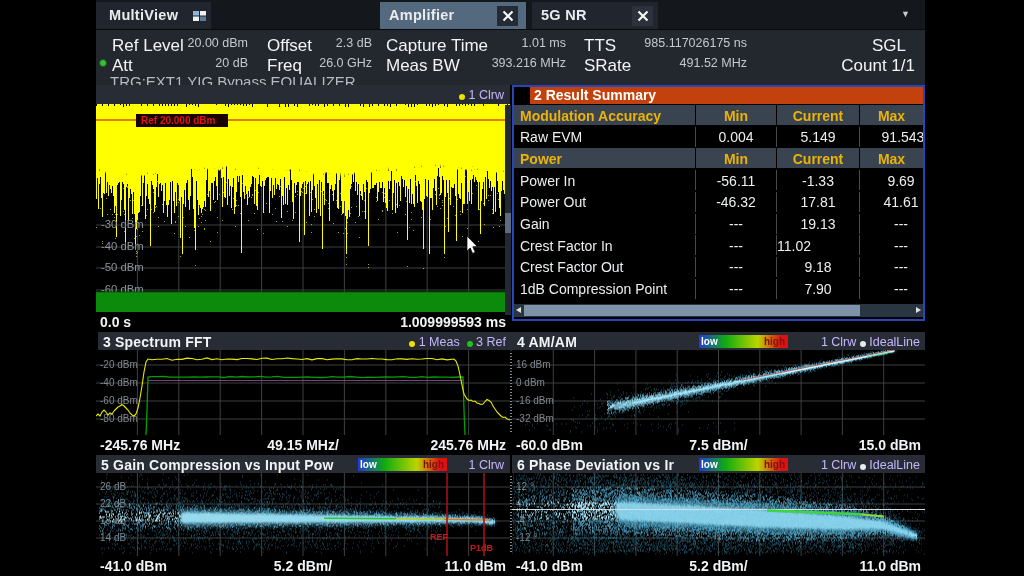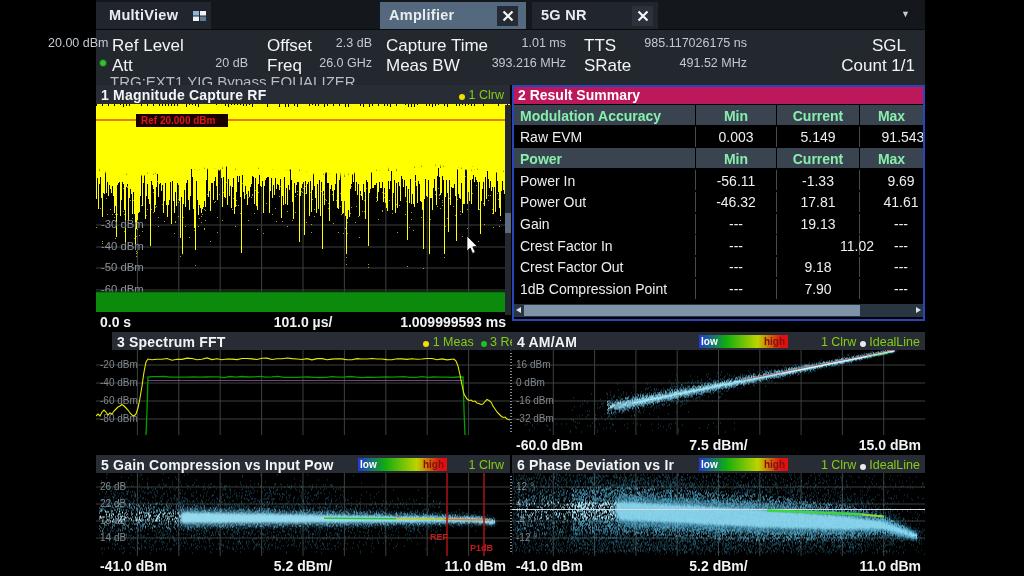--- a/index.html
+++ b/index.html
@@ -11,32 +11,32 @@
 .xbtn{position:absolute;top:4px;width:21px;height:20px;background:#2b323c}
 .xbtn svg{position:absolute;left:4.5px;top:4px}
 
 #settings{position:absolute;left:0;top:29px;width:829px;height:56px;background:#23272e;border-top:1px solid #090a0c}
 .lab{font-weight:normal;color:#f2f4f6;font-size:17px}
 .val{color:#c3c9cf;font-size:12.5px}
 .trg{color:#b6bcc3;font-size:15px}
 
 .phead{position:absolute;background:#282d35;color:#f2f4f6;font-weight:bold;font-size:14px}
 .phead .t{position:absolute;left:5px;top:2px;letter-spacing:0.2px}
-.leg{position:absolute;top:2.5px;font-weight:normal;font-size:12.5px;color:#84cc16}
+.leg{position:absolute;top:2.5px;font-weight:normal;font-size:12.5px;color:#c4b5fd}
 .axis{position:absolute;background:#000;color:#f2f4f6;font-weight:bold;font-size:14px}
 .chart{position:absolute;background:#000;overflow:hidden}
 .grad{position:absolute;width:89px;height:13px;background:linear-gradient(90deg,#2138d8 0%,#10ac10 30%,#bcd400 66%,#e01010 92%);font-size:10px;font-weight:bold}
 .grad .lo{position:absolute;left:2px;top:0.5px;color:#fff}
 .grad .hi{position:absolute;right:3px;top:0.5px;color:#801010}
 .dot{display:inline-block;width:7px;height:7px;border-radius:50%;vertical-align:-1px}
 
 #rs{position:absolute;left:416px;top:85px;width:413px;height:236px;background:#000;border:2px solid #2846b8;overflow:hidden}
-#rs .title{position:absolute;left:0;top:0;width:100%;height:17px;background:#be185d;color:#fff;font-weight:bold;font-size:14px;padding-left:4px}
+#rs .title{position:absolute;left:16px;top:0;width:100%;height:17px;background:#c2410c;color:#fff;font-weight:bold;font-size:14px;padding-left:4px}
 .row{position:absolute;left:0;width:409px;height:20px}
-.hrow{background:#3a4350;color:#86efac;font-weight:bold}
+.hrow{background:#3a4350;color:#eab308;font-weight:bold}
 .drow{background:#000;color:#eceef0}
 .cell{position:absolute;top:2.5px;font-size:14px}
 .cdiv{position:absolute;top:0;width:1px;height:20px}
 </style></head>
 <body>
 <div id="app">
 <div id="tabbar">
 <div class="tab" style="left:0px;width:115px;">
         <span class="tl" style="left:13px">MultiView</span>
         <svg style="position:absolute;left:97px;top:9px" width="13" height="10">
@@ -59,42 +59,41 @@
         <div class="xbtn" style="left:100px;background:#2b323c">
           <svg width="12" height="12">
             <path d="M1.5 1.5L10.5 10.5M10.5 1.5L1.5 10.5" stroke="#f4f6f8" stroke-width="2.2"></path>
           </svg>
         </div>
       </div>
 <div class="abs" style="left:805px;top:9px;color:#c8ccd0;font-size:9px">▼</div>
 </div>
 <div id="settings">
 <div class="abs lab" style="left:16px;top:6px">Ref Level</div>
-<div class="abs val" style="left:-48px;top:6px;width:200px;">20.00 dBm</div>
+<div class="abs val" style="left:-48px;top:6px;width:200px;text-align:right">20.00 dBm</div>
 <div class="abs lab" style="left:171px;top:6px">Offset</div>
 <div class="abs val" style="left:76px;top:6px;width:200px;text-align:right">2.3 dB</div>
 <div class="abs lab" style="left:290px;top:6px">Capture Time</div>
 <div class="abs val" style="left:270px;top:6px;width:200px;text-align:right">1.01 ms</div>
 <div class="abs lab" style="left:488px;top:6px">TTS</div>
 <div class="abs val" style="left:451px;top:6px;width:200px;text-align:right">985.117026175 ns</div>
 <div class="abs lab" style="left:750px;top:6px;width:60px;text-align:right">SGL</div>
 <div class="abs" style="left:3px;top:29px;width:8px;height:8px;border-radius:50%;background:#35c035;border:1px solid #1a5a1a"></div>
 <div class="abs lab" style="left:16px;top:26px">Att</div>
 <div class="abs val" style="left:-48px;top:26px;width:200px;text-align:right">20 dB</div>
 <div class="abs lab" style="left:171px;top:26px">Freq</div>
 <div class="abs val" style="left:76px;top:26px;width:200px;text-align:right">26.0 GHz</div>
 <div class="abs lab" style="left:290px;top:26px">Meas BW</div>
 <div class="abs val" style="left:270px;top:26px;width:200px;text-align:right">393.216 MHz</div>
 <div class="abs lab" style="left:488px;top:26px">SRate</div>
 <div class="abs val" style="left:451px;top:26px;width:200px;text-align:right">491.52 MHz</div>
 <div class="abs lab" style="left:719px;top:26px;width:100px;text-align:right">Count 1/1</div>
 <div class="abs trg" style="left:14px;top:43px">TRG:EXT1 YIG Bypass EQUALIZER</div>
 </div>
 <div class="phead" style="left:0px;top:85px;width:414px;height:19px">
-      <span class="t">1 Magnitude Capture RF</span>
       <span class="leg" style="right:6px"><span class="dot" style="background:#f0e000;width:6px;height:6px"></span> 1 Clrw</span>
     </div>
 <div class="chart" style="left:0;top:104px;width:414px;height:208px"><svg width="414" height="208" viewBox="0 0 414 208">
         <path d="M41.4 0V188 M82.8 0V188 M124.2 0V188 M165.6 0V188 M207.0 0V188 M248.4 0V188 M289.8 0V188 M331.2 0V188 M372.6 0V188 M0 121H414 M0 143H414 M0 164H414 M0 186H414" stroke="#3d4040" stroke-width="1" fill="none"></path>
         <path d="M0 0L0 67L1 65L2 68L3 69L4 64L5 65L6 68L7 67L8 68L9 67L10 70L11 69L12 68L13 70L14 69L15 67L16 69L17 67L18 70L19 69L20 69L21 68L22 71L23 69L24 69L25 69L26 70L27 70L28 70L29 71L30 73L31 69L32 69L33 69L34 71L35 72L36 70L37 69L38 69L39 71L40 72L41 71L42 69L43 71L44 71L45 71L46 72L47 71L48 72L49 71L50 71L51 72L52 68L53 70L54 70L55 69L56 70L57 73L58 69L59 72L60 68L61 70L62 70L63 71L64 71L65 71L66 69L67 69L68 71L69 69L70 68L71 68L72 68L73 70L74 70L75 70L76 69L77 69L78 70L79 68L80 70L81 68L82 68L83 68L84 67L85 69L86 68L87 68L88 69L89 69L90 69L91 68L92 67L93 67L94 65L95 65L96 65L97 65L98 68L99 65L100 66L101 69L102 66L103 68L104 65L105 66L106 65L107 65L108 67L109 63L110 66L111 66L112 64L113 63L114 65L115 64L116 65L117 65L118 67L119 64L120 63L121 65L122 65L123 67L124 66L125 65L126 67L127 62L128 63L129 63L130 63L131 62L132 65L133 63L134 61L135 62L136 64L137 65L138 67L139 68L140 64L141 62L142 60L143 64L144 62L145 63L146 63L147 63L148 65L149 64L150 63L151 62L152 61L153 63L154 64L155 66L156 64L157 65L158 63L159 62L160 62L161 63L162 67L163 63L164 65L165 63L166 66L167 65L168 64L169 64L170 63L171 65L172 64L173 63L174 63L175 65L176 68L177 65L178 65L179 66L180 67L181 66L182 65L183 67L184 66L185 68L186 66L187 64L188 64L189 69L190 69L191 66L192 66L193 69L194 65L195 66L196 68L197 67L198 67L199 67L200 68L201 70L202 68L203 69L204 65L205 68L206 67L207 66L208 67L209 68L210 70L211 67L212 69L213 68L214 69L215 71L216 70L217 71L218 69L219 68L220 69L221 70L222 70L223 68L224 70L225 70L226 74L227 73L228 69L229 70L230 68L231 69L232 71L233 72L234 69L235 69L236 67L237 70L238 69L239 70L240 69L241 70L242 68L243 68L244 74L245 68L246 69L247 73L248 75L249 69L250 70L251 71L252 73L253 69L254 70L255 72L256 71L257 70L258 70L259 68L260 70L261 70L262 70L263 69L264 71L265 71L266 70L267 70L268 70L269 69L270 68L271 70L272 69L273 72L274 71L275 69L276 68L277 67L278 70L279 69L280 69L281 65L282 70L283 69L284 66L285 67L286 68L287 68L288 67L289 67L290 67L291 67L292 69L293 63L294 66L295 67L296 67L297 66L298 64L299 67L300 69L301 64L302 67L303 65L304 66L305 64L306 65L307 67L308 66L309 68L310 67L311 66L312 68L313 66L314 66L315 64L316 65L317 63L318 66L319 62L320 66L321 64L322 66L323 65L324 67L325 65L326 61L327 64L328 62L329 63L330 66L331 65L332 63L333 62L334 64L335 62L336 62L337 64L338 65L339 64L340 60L341 64L342 64L343 64L344 66L345 60L346 63L347 65L348 61L349 66L350 64L351 65L352 63L353 65L354 66L355 64L356 64L357 64L358 63L359 64L360 64L361 65L362 66L363 63L364 64L365 67L366 63L367 63L368 65L369 66L370 65L371 67L372 66L373 67L374 66L375 69L376 65L377 62L378 68L379 65L380 66L381 68L382 64L383 64L384 64L385 65L386 67L387 68L388 67L389 65L390 63L391 67L392 67L393 68L394 69L395 68L396 69L397 68L398 69L399 67L400 68L401 69L402 70L403 68L404 69L405 68L406 69L407 70L408 66L409 67L410 67L411 65L412 68L413 71L414 69L414 0Z" fill="#ffff00"></path>
         <path d="M0.5 65V95M1.5 63V74M2.5 66V105M3.5 67V80M4.5 62V73M5.5 63V94M6.5 66V113M7.5 65V89M8.5 66V90M10.5 68V89M11.5 67V78M12.5 66V92M13.5 68V81M14.5 67V85M15.5 65V89M16.5 67V82M17.5 65V92M18.5 68V109M19.5 67V102M20.5 67V133M21.5 66V81M22.5 69V79M23.5 67V78M24.5 67V112M25.5 67V96M26.5 68V78M27.5 68V80M28.5 68V106M29.5 69V138M30.5 71V83M31.5 67V80M32.5 67V117M33.5 67V94M34.5 69V85M35.5 70V90M36.5 68V110M37.5 67V88M38.5 67V110M39.5 69V141M40.5 70V125M41.5 69V116M42.5 67V109M43.5 69V108M44.5 69V92M46.5 70V102M47.5 69V79M49.5 69V115M50.5 69V92M51.5 70V80M52.5 66V95M53.5 68V100M54.5 68V142M55.5 67V77M56.5 68V81M57.5 71V85M58.5 67V108M59.5 70V101M60.5 66V83M62.5 68V93M63.5 69V80M64.5 69V79M65.5 69V87M66.5 67V81M67.5 67V109M68.5 69V97M69.5 67V79M70.5 66V101M71.5 66V113M72.5 66V101M73.5 68V96M74.5 68V78M75.5 68V120M76.5 67V77M77.5 67V97M78.5 68V109M79.5 66V88M80.5 68V102M81.5 66V79M82.5 66V81M83.5 66V97M84.5 65V134M85.5 67V93M86.5 66V150M87.5 66V100M88.5 67V86M89.5 67V103M90.5 67V79M91.5 66V76M92.5 65V96M93.5 65V106M94.5 63V92M96.5 63V73M97.5 63V105M98.5 66V124M99.5 63V146M100.5 64V77M101.5 67V96M102.5 64V111M103.5 66V101M104.5 63V104M105.5 64V109M106.5 63V105M107.5 63V103M108.5 65V97M109.5 61V103M110.5 64V76M112.5 62V93M113.5 61V87M114.5 63V107M115.5 62V79M116.5 63V79M117.5 63V96M118.5 65V77M119.5 62V73M120.5 61V82M121.5 63V96M125.5 63V74M126.5 65V103M127.5 60V73M128.5 61V93M129.5 61V94M131.5 60V101M132.5 63V75M133.5 61V92M134.5 59V82M135.5 60V104M136.5 62V83M137.5 63V74M138.5 65V110M139.5 66V103M140.5 62V88M141.5 60V72M142.5 58V78M143.5 62V72M144.5 60V93M145.5 61V149M146.5 61V71M147.5 61V88M148.5 63V95M149.5 62V82M150.5 61V90M151.5 60V101M152.5 59V87M153.5 61V93M154.5 62V83M155.5 64V80M156.5 62V72M157.5 63V73M158.5 61V100M159.5 60V74M160.5 60V102M161.5 61V106M162.5 65V80M163.5 61V71M164.5 63V82M165.5 61V83M166.5 64V77M167.5 63V109M168.5 62V82M169.5 62V76M170.5 61V74M171.5 63V73M172.5 62V73M173.5 61V109M174.5 61V87M175.5 63V74M176.5 66V94M177.5 63V81M178.5 63V91M179.5 64V74M180.5 65V85M181.5 64V80M182.5 63V81M183.5 65V86M184.5 64V75M185.5 66V114M186.5 64V92M187.5 62V101M188.5 62V73M189.5 67V100M190.5 67V84M191.5 64V101M192.5 64V81M193.5 67V86M195.5 64V76M196.5 66V98M197.5 65V115M198.5 65V79M199.5 65V89M200.5 66V81M201.5 68V78M202.5 66V78M203.5 67V138M204.5 63V92M205.5 66V84M206.5 65V80M207.5 64V78M208.5 65V131M209.5 66V77M210.5 68V90M211.5 65V80M212.5 67V78M213.5 66V112M214.5 67V77M215.5 69V108M216.5 68V86M218.5 67V82M219.5 66V94M220.5 67V109M221.5 68V80M222.5 68V105M223.5 66V76M224.5 68V112M225.5 68V78M226.5 72V145M227.5 71V87M228.5 67V101M231.5 67V79M232.5 69V79M233.5 70V117M234.5 67V85M235.5 67V81M236.5 65V87M237.5 68V97M238.5 67V86M239.5 68V80M241.5 68V104M242.5 66V105M243.5 66V76M245.5 66V97M246.5 67V110M247.5 71V109M248.5 73V97M249.5 67V112M250.5 68V150M251.5 69V115M252.5 71V106M253.5 67V113M254.5 68V85M255.5 70V80M257.5 68V78M259.5 66V87M260.5 68V78M261.5 68V91M262.5 68V80M263.5 67V112M264.5 69V87M265.5 69V92M266.5 68V96M267.5 68V80M268.5 68V88M269.5 67V115M270.5 66V76M271.5 68V78M272.5 67V142M273.5 70V89M274.5 69V85M276.5 66V84M277.5 65V84M278.5 68V81M279.5 67V81M280.5 67V79M281.5 63V97M282.5 68V88M283.5 67V78M284.5 64V84M285.5 65V84M286.5 66V78M287.5 66V98M288.5 65V84M289.5 65V99M290.5 65V104M291.5 65V107M292.5 67V77M293.5 61V85M294.5 64V77M296.5 65V106M297.5 64V89M298.5 62V76M299.5 65V109M300.5 67V79M301.5 62V104M302.5 65V78M303.5 63V82M304.5 64V97M305.5 62V72M306.5 63V75M307.5 65V83M308.5 64V76M309.5 66V93M310.5 65V82M311.5 64V136M312.5 66V85M313.5 64V99M314.5 64V75M315.5 62V100M316.5 63V90M317.5 61V100M318.5 64V103M319.5 60V71M320.5 64V82M321.5 62V99M322.5 64V77M323.5 63V80M324.5 65V97M325.5 63V98M326.5 59V106M327.5 62V145M328.5 60V95M329.5 61V75M330.5 64V92M331.5 63V93M332.5 61V76M333.5 60V150M334.5 62V94M335.5 60V94M336.5 60V106M337.5 62V84M338.5 63V75M339.5 62V87M340.5 58V101M341.5 62V72M343.5 62V73M344.5 64V91M345.5 58V89M346.5 61V72M347.5 63V76M348.5 59V150M349.5 64V93M350.5 62V76M351.5 63V89M352.5 61V128M353.5 63V76M354.5 64V101M355.5 62V83M356.5 62V84M357.5 62V84M358.5 61V80M359.5 62V92M360.5 62V137M362.5 64V90M363.5 61V94M364.5 62V95M365.5 65V79M366.5 61V109M367.5 61V100M368.5 63V100M371.5 65V100M372.5 64V88M373.5 65V97M374.5 64V76M375.5 67V100M376.5 63V75M377.5 60V71M378.5 66V78M379.5 63V73M380.5 64V76M381.5 66V78M382.5 62V106M383.5 62V78M384.5 62V130M385.5 63V97M386.5 65V85M387.5 66V78M388.5 65V102M389.5 63V73M390.5 61V95M392.5 65V75M393.5 66V84M394.5 67V77M395.5 66V87M396.5 67V83M397.5 66V110M398.5 67V83M399.5 65V108M401.5 67V77M402.5 68V88M403.5 66V104M404.5 67V112M405.5 66V87M406.5 67V77M407.5 68V86M408.5 64V90M409.5 65V75M410.5 65V101M411.5 63V74M412.5 66V77M413.5 69V94M414.5 67V94" stroke="#ffff00" stroke-width="1" fill="none"></path>
         <path d="M0.5 0v2M6.5 0v2M12.5 0v2M18.5 0v2M24.5 0v1M27.5 0v3M30.5 0v2M33.5 0v2M45.5 0v2M51.5 0v2M57.5 0v2M63.5 0v2M66.5 0v2M69.5 0v2M72.5 0v2M75.5 0v2M78.5 0v2M81.5 0v2M90.5 0v3M93.5 0v1M96.5 0v1M99.5 0v2M102.5 0v3M120.5 0v1M129.5 0v2M132.5 0v3M135.5 0v1M138.5 0v1M141.5 0v1M144.5 0v1M147.5 0v2M150.5 0v2M153.5 0v1M156.5 0v3M171.5 0v3M183.5 0v3M189.5 0v3M192.5 0v3M198.5 0v2M201.5 0v3M213.5 0v2M216.5 0v1M219.5 0v2M222.5 0v2M228.5 0v3M231.5 0v2M237.5 0v2M243.5 0v2M249.5 0v3M252.5 0v3M264.5 0v2M267.5 0v3M273.5 0v3M276.5 0v2M282.5 0v2M288.5 0v2M291.5 0v2M294.5 0v3M300.5 0v2M309.5 0v1M312.5 0v3M315.5 0v3M318.5 0v3M321.5 0v1M330.5 0v2M333.5 0v2M336.5 0v3M339.5 0v2M342.5 0v1M348.5 0v2M351.5 0v3M360.5 0v2M363.5 0v2M366.5 0v1M369.5 0v2M372.5 0v1M375.5 0v2M378.5 0v2M387.5 0v2M402.5 0v2M411.5 0v1" stroke="#000" stroke-width="1" fill="none"></path>
         <path d="M183 92.5h1M232 104.5h1M12 116.5h1M210 118.5h1M247 129.5h1M260 102.5h1M244 102.5h1M348 153.5h1M41 125.5h1M230 96.5h1M310 97.5h1M268 96.5h1M371 124.5h1M140 96.5h1M286 106.5h1M38 134.5h1M34 96.5h1M82 112.5h1M68 117.5h1M293 96.5h1M251 118.5h1M123 90.5h1M255 82.5h1M17 116.5h1M409 100.5h1M392 91.5h1M99 161.5h1M201 90.5h1M325 113.5h1M215 128.5h1M262 112.5h1M371 105.5h1M162 88.5h1M159 86.5h1M61 77.5h1M119 97.5h1M341 102.5h1M205 87.5h1M394 91.5h1M27 84.5h1M121 128.5h1M108 105.5h1M50 111.5h1M82 98.5h1M344 104.5h1M240 96.5h1M127 88.5h1M57 108.5h1M87 113.5h1M359 111.5h1M270 84.5h1M28 110.5h1M214 88.5h1M301 128.5h1M0 123.5h1M27 107.5h1M31 83.5h1M36 114.5h1M225 87.5h1M353 94.5h1M317 126.5h1M176 110.5h1M11 110.5h1M207 84.5h1M236 90.5h1M343 90.5h1M40 147.5h1M366 132.5h1M315 115.5h1M109 116.5h1M144 109.5h1M215 120.5h1M288 93.5h1M126 116.5h1M16 110.5h1M62 113.5h1M237 119.5h1M55 105.5h1M40 132.5h1M98 126.5h1M46 127.5h1M19 134.5h1M111 90.5h1M18 113.5h1M351 114.5h1M245 110.5h1M232 99.5h1M4 104.5h1M402 95.5h1M106 110.5h1M161 125.5h1M229 95.5h1M286 107.5h1M311 162.5h1M84 152.5h1M102 122.5h1M361 95.5h1M136 105.5h1M376 89.5h1M403 122.5h1M380 81.5h1M201 87.5h1M404 116.5h1M218 112.5h1M315 108.5h1M51 105.5h1M346 101.5h1M40 149.5h1M43 131.5h1M28 127.5h1M108 124.5h1M313 123.5h1M364 107.5h1M242 128.5h1M78 129.5h1M396 105.5h1M170 99.5h1M180 117.5h1M206 88.5h1M66 100.5h1M139 122.5h1M199 92.5h1M199 108.5h1M167 129.5h1M142 101.5h1M272 163.5h1M118 98.5h1M327 164.5h1M10 94.5h1M250 160.5h1M349 122.5h1M218 105.5h1M137 94.5h1M37 96.5h1M6 139.5h1M303 101.5h1M397 123.5h1M244 89.5h1M346 96.5h1M357 102.5h1M109 106.5h1M152 93.5h1M155 93.5h1M79 118.5h1M158 109.5h1M209 82.5h1M93 133.5h1M140 101.5h1M346 98.5h1M319 77.5h1M382 137.5h1M251 129.5h1M79 117.5h1M21 110.5h1M268 107.5h1M216 95.5h1M309 110.5h1M339 90.5h1M259 118.5h1M282 115.5h1M296 109.5h1M114 137.5h1M272 160.5h1M387 99.5h1M364 110.5h1M191 107.5h1M105 118.5h1M40 152.5h1M149 90.5h1M60 102.5h1M411 80.5h1M89 122.5h1M334 115.5h1M152 116.5h1M179 104.5h1M62 122.5h1M392 96.5h1M343 94.5h1M255 103.5h1M264 90.5h1M14 105.5h1M396 109.5h1M59 103.5h1M156 90.5h1M130 78.5h1M209 89.5h1M343 91.5h1M103 114.5h1M19 110.5h1M401 89.5h1M388 120.5h1M121 113.5h1M45 101.5h1M266 107.5h1M227 90.5h1M286 88.5h1M105 112.5h1M191 122.5h1M254 109.5h1M280 97.5h1M280 93.5h1M250 153.5h1M300 100.5h1M41 148.5h1M156 91.5h1M6 137.5h1M196 116.5h1M342 84.5h1M108 125.5h1M288 89.5h1M57 88.5h1M383 105.5h1M146 79.5h1M31 82.5h1M249 124.5h1M184 82.5h1M82 95.5h1M186 117.5h1M263 133.5h1M369 72.5h1" stroke="#e8e800" stroke-width="0.9" fill="none" opacity="0.8"></path>
         <text x="5" y="124" font-size="11.3" fill="#8d949b">-30 dBm</text>
         <text x="5" y="146" font-size="11.3" fill="#8d949b">-40 dBm</text>
@@ -102,40 +101,39 @@
         <text x="5" y="189" font-size="11.3" fill="#8d949b">-60 dBm</text>
         <path d="M0 16H414" stroke="#c80000" stroke-width="1.2"></path>
         <rect x="40" y="10" width="92" height="13" fill="#1c0000"></rect>
         <text x="45" y="20" font-size="10" font-weight="bold" fill="#d81818">Ref 20.000 dBm</text>
         <rect x="0" y="188" width="414" height="20" fill="#0b8a0b"></rect>
         <path d="M0 188H414" stroke="#066006" stroke-width="1"></path>
         <path d="M371 132 l0 15 3.2 -3 2.4 5.4 2.6 -1.2 -2.4 -5.4 4.4 -0.4 z" fill="#ffffff" stroke="#000" stroke-width="0.7"></path>
       </svg></div>
 <div class="axis" style="left:0px;top:312px;width:414px;height:19px">
       <span class="abs" style="left:4px;top:2px">0.0 s</span>
-      <span class="abs" style="left:0;top:2px;width:414px;text-align:center">101.0 µs/</span>
       <span class="abs" style="right:4px;top:2px">1.009999593 ms</span>
     </div>
 <div id="rs">
       <div class="title">2 Result Summary</div>
 <div class="row hrow" style="top:18px">
         <span class="cdiv" style="left:181px;background:#000"></span>
         <span class="cdiv" style="left:262px;background:#000"></span>
         <span class="cdiv" style="left:345px;background:#000"></span>
         <span class="cell" style="left:6px">Modulation Accuracy</span>
         <span class="cell" style="left:182px;width:80px;text-align:center">Min</span>
         <span class="cell" style="left:263px;width:82px;text-align:center">Current</span>
         <span class="cell" style="left:346px;width:63px;text-align:center">Max</span>
       </div>
 <div class="row drow" style="top:39.7px">
         <span class="cdiv" style="left:181px;background:#4a4a4a"></span>
         <span class="cdiv" style="left:262px;background:#4a4a4a"></span>
         <span class="cdiv" style="left:345px;background:#4a4a4a"></span>
         <span class="cell" style="left:6px">Raw EVM</span>
-        <span class="cell" style="left:182px;width:80px;text-align:center">0.003</span>
+        <span class="cell" style="left:182px;width:80px;text-align:center">0.004</span>
         <span class="cell" style="left:263px;width:82px;text-align:center">5.149</span>
         <span class="cell" style="left:352px;width:74px;text-align:center">91.543</span>
       </div>
 <div class="row hrow" style="top:61.400000000000006px">
         <span class="cdiv" style="left:181px;background:#000"></span>
         <span class="cdiv" style="left:262px;background:#000"></span>
         <span class="cdiv" style="left:345px;background:#000"></span>
         <span class="cell" style="left:6px">Power</span>
         <span class="cell" style="left:182px;width:80px;text-align:center">Min</span>
         <span class="cell" style="left:263px;width:82px;text-align:center">Current</span>
@@ -167,21 +165,21 @@
         <span class="cell" style="left:182px;width:80px;text-align:center">---</span>
         <span class="cell" style="left:263px;width:82px;text-align:center">19.13</span>
         <span class="cell" style="left:346px;width:82px;text-align:center">---</span>
       </div>
 <div class="row drow" style="top:148.20000000000002px">
         <span class="cdiv" style="left:181px;background:#4a4a4a"></span>
         <span class="cdiv" style="left:262px;background:#4a4a4a"></span>
         <span class="cdiv" style="left:345px;background:#4a4a4a"></span>
         <span class="cell" style="left:6px">Crest Factor In</span>
         <span class="cell" style="left:182px;width:80px;text-align:center">---</span>
-        <span class="cell" style="left:278px;width:82px;text-align:right">11.02</span>
+        <span class="cell" style="left:263px;width:82px;text-align:left">11.02</span>
         <span class="cell" style="left:346px;width:82px;text-align:center">---</span>
       </div>
 <div class="row drow" style="top:169.9px">
         <span class="cdiv" style="left:181px;background:#4a4a4a"></span>
         <span class="cdiv" style="left:262px;background:#4a4a4a"></span>
         <span class="cdiv" style="left:345px;background:#4a4a4a"></span>
         <span class="cell" style="left:6px">Crest Factor Out</span>
         <span class="cell" style="left:182px;width:80px;text-align:center">---</span>
         <span class="cell" style="left:263px;width:82px;text-align:center">9.18</span>
         <span class="cell" style="left:346px;width:82px;text-align:center">---</span>
@@ -198,34 +196,39 @@
 <div style="position:absolute;left:0;top:217px;width:409px;height:13px;background:#2a3542">
         <div style="position:absolute;left:10px;top:1px;width:336px;height:11px;background:#7e93a8"></div>
         <div style="position:absolute;left:2px;top:3px;width:0;height:0;border-right:5px solid #dfe3e7;border-top:3.5px solid transparent;border-bottom:3.5px solid transparent"></div>
         <div style="position:absolute;right:2px;top:3px;width:0;height:0;border-left:5px solid #dfe3e7;border-top:3.5px solid transparent;border-bottom:3.5px solid transparent"></div>
       </div>
 </div>
 <div class="abs" style="left:409px;top:105px;width:6px;height:210px;background:#222933"></div>
 <div class="abs" style="left:409px;top:213px;width:6px;height:20px;background:#5c6c7e"></div>
 <div class="abs" style="left:412px;top:353px;width:4px;height:80px;background:repeating-linear-gradient(180deg,#7e8894 0 1px,transparent 1px 3px)"></div>
 <div class="abs" style="left:412px;top:476px;width:4px;height:78px;background:repeating-linear-gradient(180deg,#7e8894 0 1px,transparent 1px 3px)"></div>
-<div class="phead" style="left:16px;top:332px;width:414px;height:19px">
+<div class="phead" style="left:2px;top:332px;width:414px;height:19px">
       <span class="t">3 Spectrum FFT</span>
       <span class="leg" style="right:6px"><span class="dot" style="background:#f0e000;width:6px;height:6px"></span> 1 Meas &nbsp;<span class="dot" style="background:#20c020;width:6px;height:6px"></span> 3 Ref</span>
     </div>
 <div class="chart" style="left:0;top:350px;width:414px;height:85px"><svg width="414" height="85" viewBox="0 0 414 85">
         <path d="M41.4 0V85 M82.8 0V85 M124.2 0V85 M165.6 0V85 M207.0 0V85 M248.4 0V85 M289.8 0V85 M331.2 0V85 M372.6 0V85 M0 15H414 M0 33H414 M0 51H414 M0 69H414" stroke="#3d4040" stroke-width="1" fill="none"></path>
         <text x="4" y="18" font-size="10" fill="#80878e">-20 dBm</text>
         <text x="4" y="36" font-size="10" fill="#80878e">-40 dBm</text>
         <text x="4" y="54" font-size="10" fill="#80878e">-60 dBm</text>
         <text x="4" y="72" font-size="10" fill="#80878e">-80 dBm</text>
         <path d="M52 30.5H367" stroke="#7c4886" stroke-width="1" opacity="0.95"></path>
         <path d="M50 85L51 60L52 27L56 26.7L62 26.7L68 26.5L74 27.2L80 27.2L86 27.1L92 27.1L98 26.9L104 27.2L110 27.0L116 26.9L122 26.9L128 27.6L134 26.5L140 27.1L146 26.5L152 27.0L158 26.9L164 26.4L170 27.1L176 26.9L182 26.4L188 27.3L194 27.4L200 27.4L206 27.1L212 27.0L218 27.4L224 27.5L230 27.3L236 26.7L242 27.1L248 27.1L254 26.5L260 27.1L266 27.7L272 27.2L278 27.4L284 27.1L290 27.0L296 27.1L302 26.8L308 26.7L314 27.4L320 27.4L326 26.7L332 27.3L338 27.0L344 27.1L350 27.1L356 27.3L362 27.0L367 27L368 60L369 85" stroke="#00a000" stroke-width="1.3" fill="none"></path>
         <path d="M0 66L2 64.0L4 66.0L6 62.0L8 60.0L10 62.0L12 65.0L14 63.0L16 64.0L18 61.0L20 59.0L22 57.0L24 56.0L26 54.5L28 56.0L30 58.0L32 60.0L34 63.0L36 65.0L38 66.0L40 64.0L42 58.0L44 48.0L46 36.0L48 22.0L50 12.0L52 9.0L56 9.8L61 9.2L66 9.3L71 8.5L76 10.2L81 9.3L86 9.4L91 8.1L96 8.5L101 9.7L106 9.2L111 7.9L116 9.6L121 8.7L126 9.8L131 9.0L136 9.1L141 9.6L146 8.5L151 8.5L156 8.9L161 9.5L166 8.3L171 8.1L176 9.5L181 8.7L186 8.8L191 8.0L196 8.6L201 9.0L206 9.5L211 8.6L216 9.9L221 8.6L226 8.6L231 9.8L236 9.1L241 8.7L246 8.9L251 9.7L256 9.8L261 8.6L266 9.0L271 9.0L276 8.5L281 9.0L286 9.0L291 9.6L296 9.7L301 8.8L306 8.9L311 9.4L316 8.7L321 9.3L326 9.0L331 8.5L336 8.5L341 9.8L346 8.9L351 9.9L358 9L360 11L362 16L364 25L366 35L368 44L371 49L373 50.5L375 50L377 51.5L379 51L381 53L383 53.5L385 54.5L387 54L389 51.5L391 49.5L393 50.5L395 52L397 56L399 59L401 62L403 64L405 66L407 67.5L409 67L411 69L414 70" stroke="#e8e800" stroke-width="1.1" fill="none"></path>
       </svg></div>
+<div class="axis" style="left:0px;top:435px;width:414px;height:19px">
+      <span class="abs" style="left:4px;top:2px">-245.76 MHz</span>
+      <span class="abs" style="left:0;top:2px;width:414px;text-align:center">49.15 MHz/</span>
+      <span class="abs" style="right:4px;top:2px">245.76 MHz</span>
+    </div>
 <div class="phead" style="left:416px;top:332px;width:413px;height:19px">
       <span class="t">4 AM/AM</span>
       <div class="grad" style="left:187px;top:3px">
         <span class="lo">low</span>
         <span class="hi">high</span>
       </div>
       <span class="leg" style="right:5px">1 Clrw <span class="dot" style="background:#e8eaec;width:6px;height:6px"></span> IdealLine</span>
     </div>
 <div class="chart" style="left:416px;top:350px;width:413px;height:85px"><svg width="413" height="85" viewBox="0 0 413 85">
         <defs>

